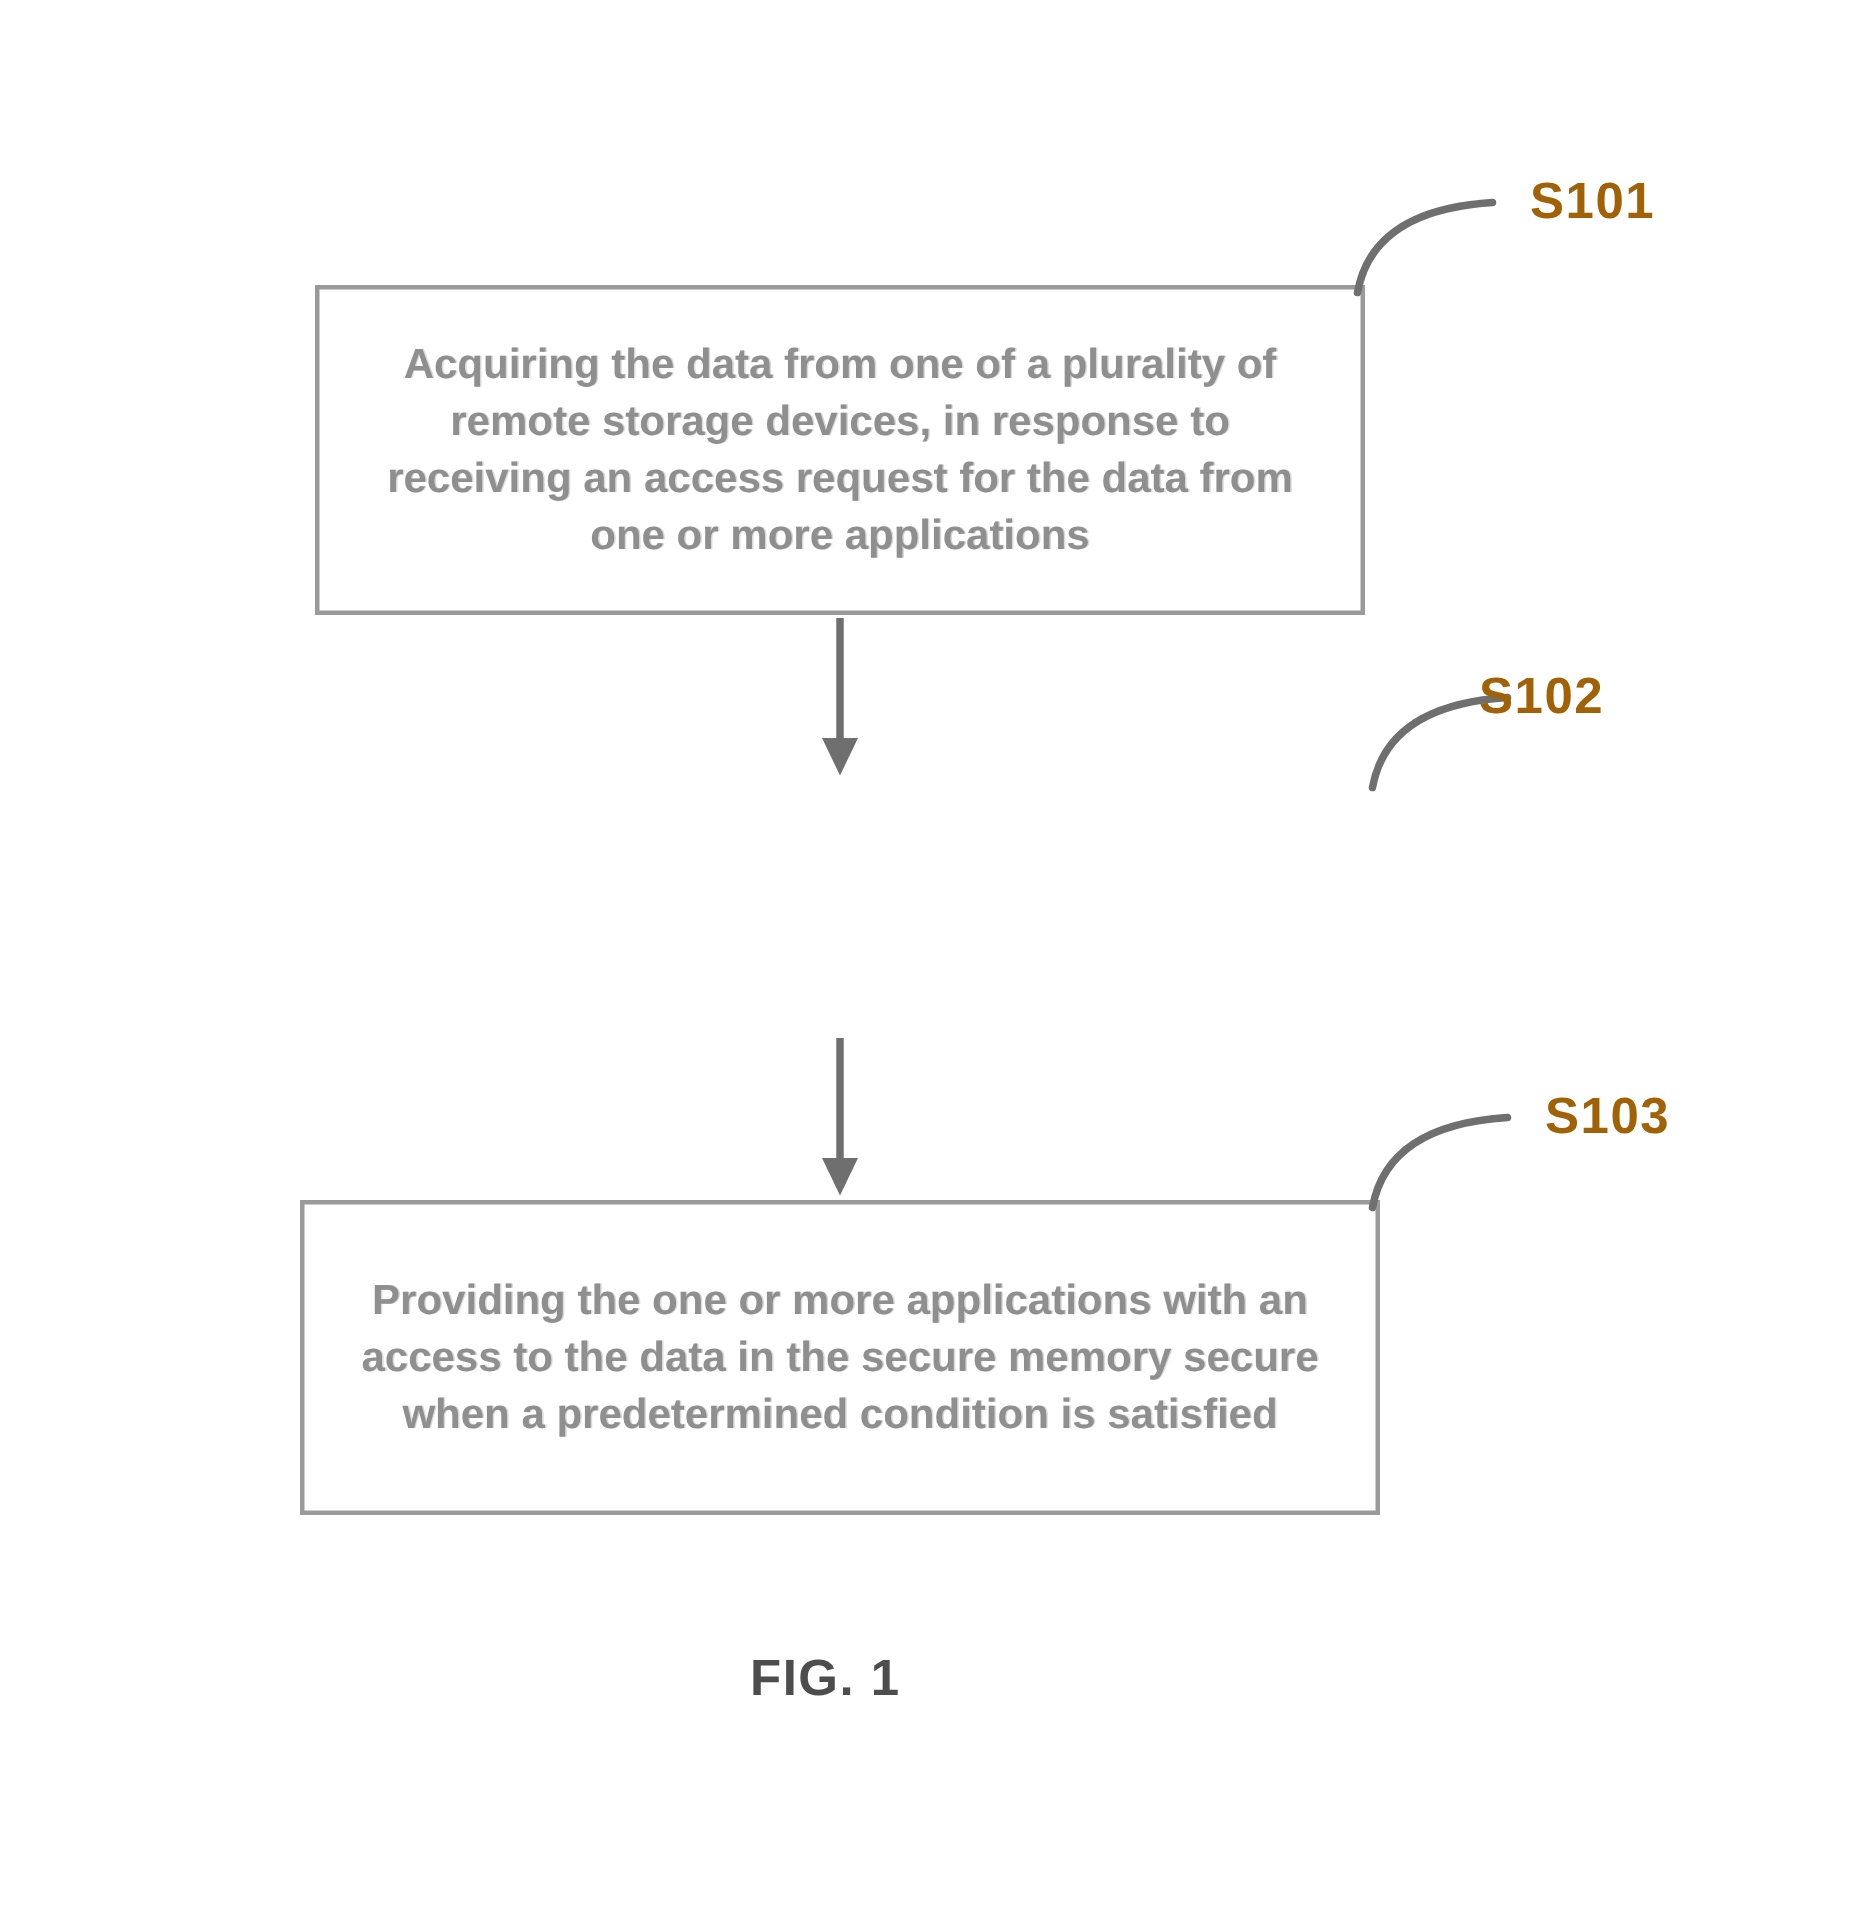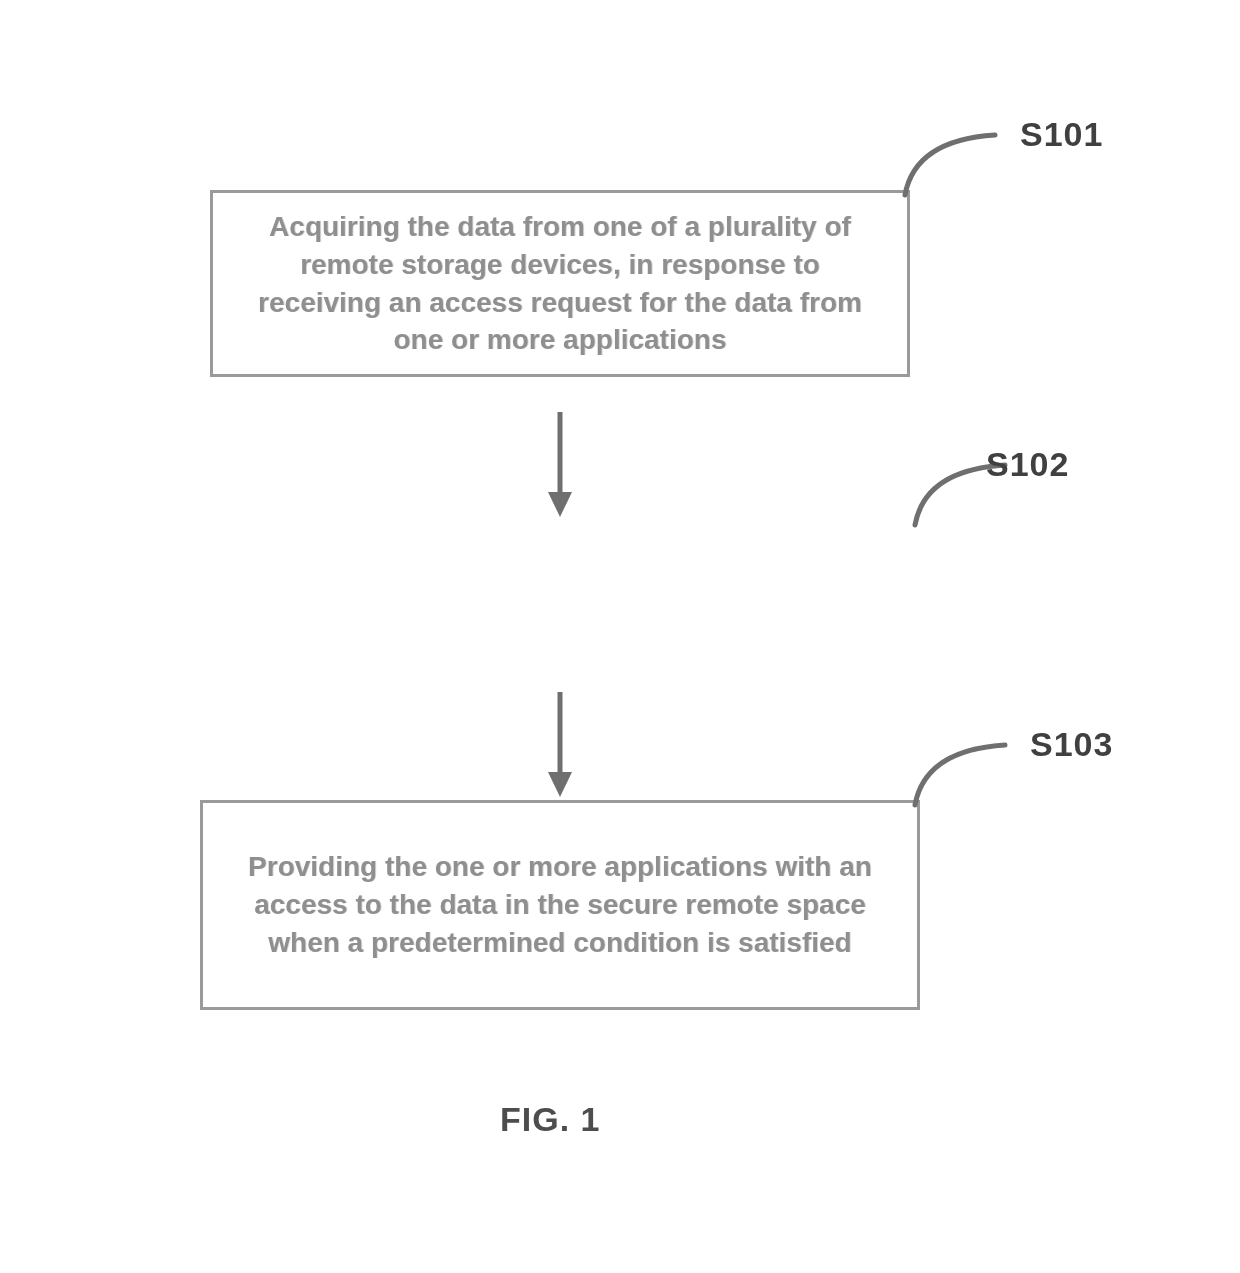--- a/index.html
+++ b/index.html
@@ -30,21 +30,21 @@
     font-size: 28px;
     font-weight: bold;
     color: #8f8f8f;
     line-height: 1.35;
     text-shadow: 1px 0 0 rgba(0,0,0,0.15);
   }
   .label {
     position: absolute;
     font-size: 34px;
     font-weight: 900;
-    color: #404040;
+    color: #a16207;
     letter-spacing: 1px;
   }
   .caption {
     position: absolute;
     font-size: 34px;
     font-weight: 700;
     color: #4d4d4d;
     letter-spacing: 1px;
   }
   svg.arrow {
@@ -54,21 +54,21 @@
   svg.swoosh {
     position: absolute;
     overflow: visible;
   }
 </style>
 </head>
 <body>
 
 <div class="canvas">
 
-  <div class="box" style="left:210px; top:190px; width:700px; height:187px;">
+  <div class="box" style="left:210px; top:190px; width:700px; height:220px;">
     <div class="box-text">Acquiring the data from one of a plurality of remote storage devices, in response to receiving an access request for the data from one or more applications</div>
   </div>
   <svg class="swoosh" style="left:880px; top:120px;" width="140" height="80">
     <path d="M 25 75 Q 35 20 115 15" stroke="#6f6f6f" stroke-width="5" fill="none" stroke-linecap="round"></path>
   </svg>
   <div class="label" style="left:1020px; top:115px;">S101</div>
 
   <svg class="arrow" style="left:540px; top:412px;" width="40" height="110">
     <line x1="20" y1="0" x2="20" y2="85" stroke="#6f6f6f" stroke-width="5"></line>
     <polygon points="20,105 8,80 32,80" fill="#6f6f6f"></polygon>
@@ -78,21 +78,21 @@
     <path d="M 25 75 Q 35 20 115 15" stroke="#6f6f6f" stroke-width="5" fill="none" stroke-linecap="round"></path>
   </svg>
   <div class="label" style="left:986px; top:445px;">S102</div>
 
   <svg class="arrow" style="left:540px; top:692px;" width="40" height="110">
     <line x1="20" y1="0" x2="20" y2="85" stroke="#6f6f6f" stroke-width="5"></line>
     <polygon points="20,105 8,80 32,80" fill="#6f6f6f"></polygon>
   </svg>
 
   <div class="box" style="left:200px; top:800px; width:720px; height:210px;">
-    <div class="box-text">Providing the one or more applications with an access to the data in the secure remote space when a predetermined condition is satisfied</div>
+    <div class="box-text">Providing the one or more applications with an access to the data in the secure memory secure when a predetermined condition is satisfied</div>
   </div>
   <svg class="swoosh" style="left:890px; top:730px;" width="140" height="80">
     <path d="M 25 75 Q 35 20 115 15" stroke="#6f6f6f" stroke-width="5" fill="none" stroke-linecap="round"></path>
   </svg>
   <div class="label" style="left:1030px; top:725px;text-align:center;">S103</div>
 
   <div class="caption" style="left:500px; top:1100px;">FIG. 1</div>
 
 </div>
 

